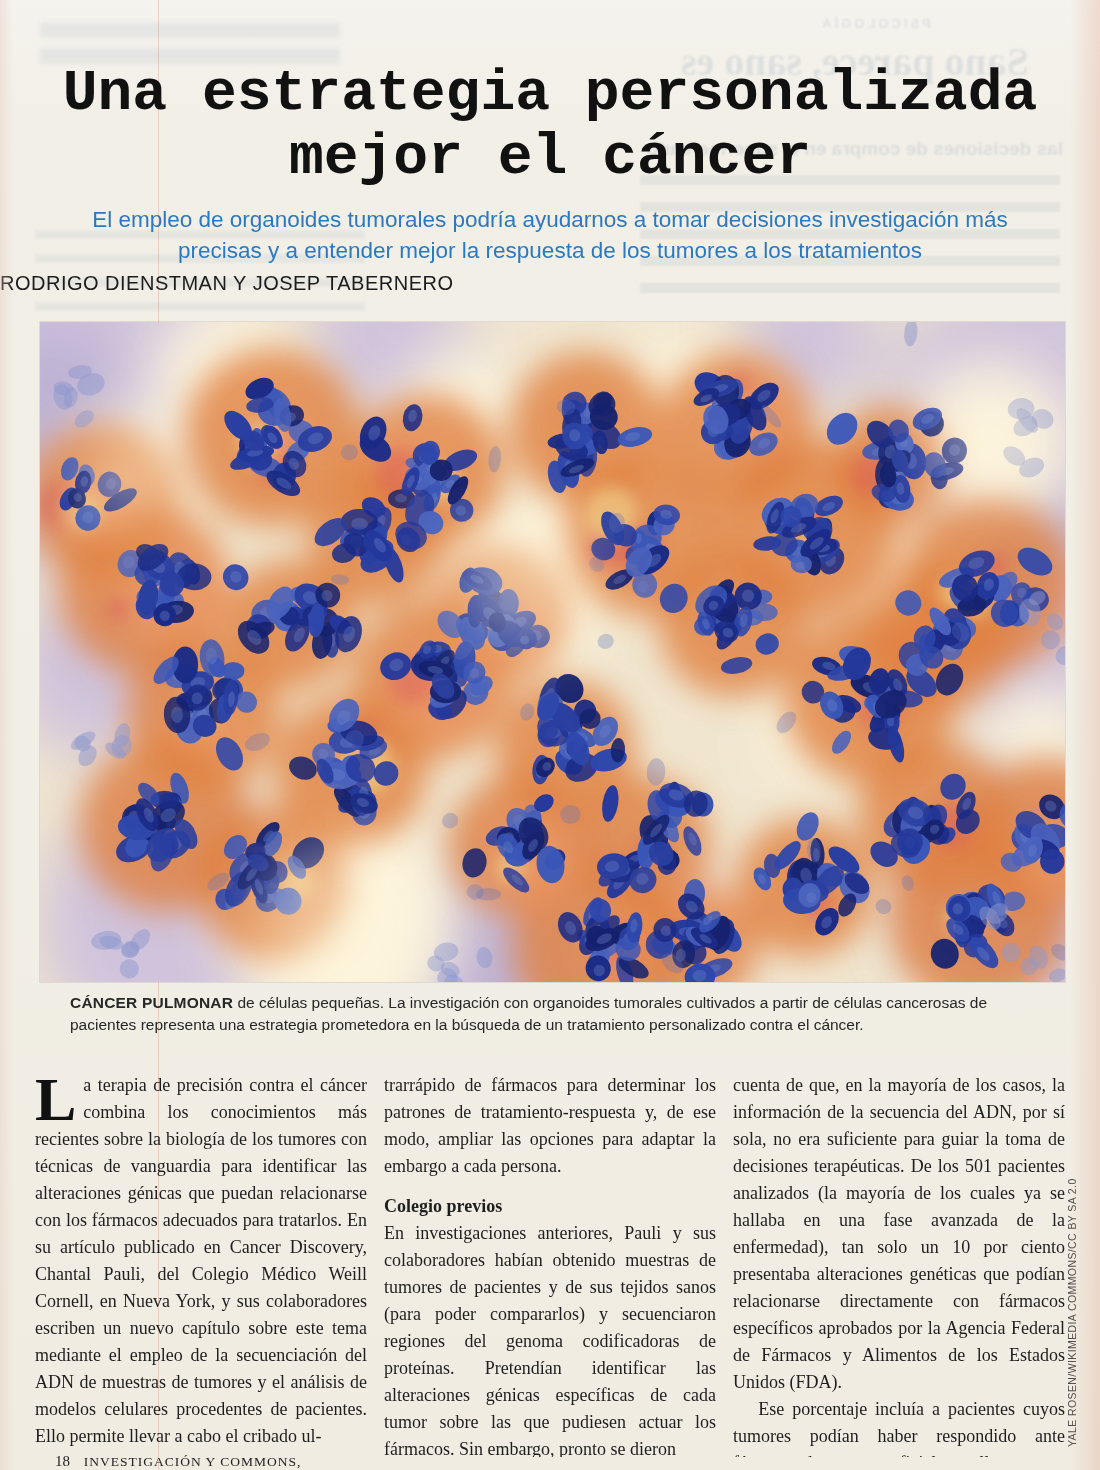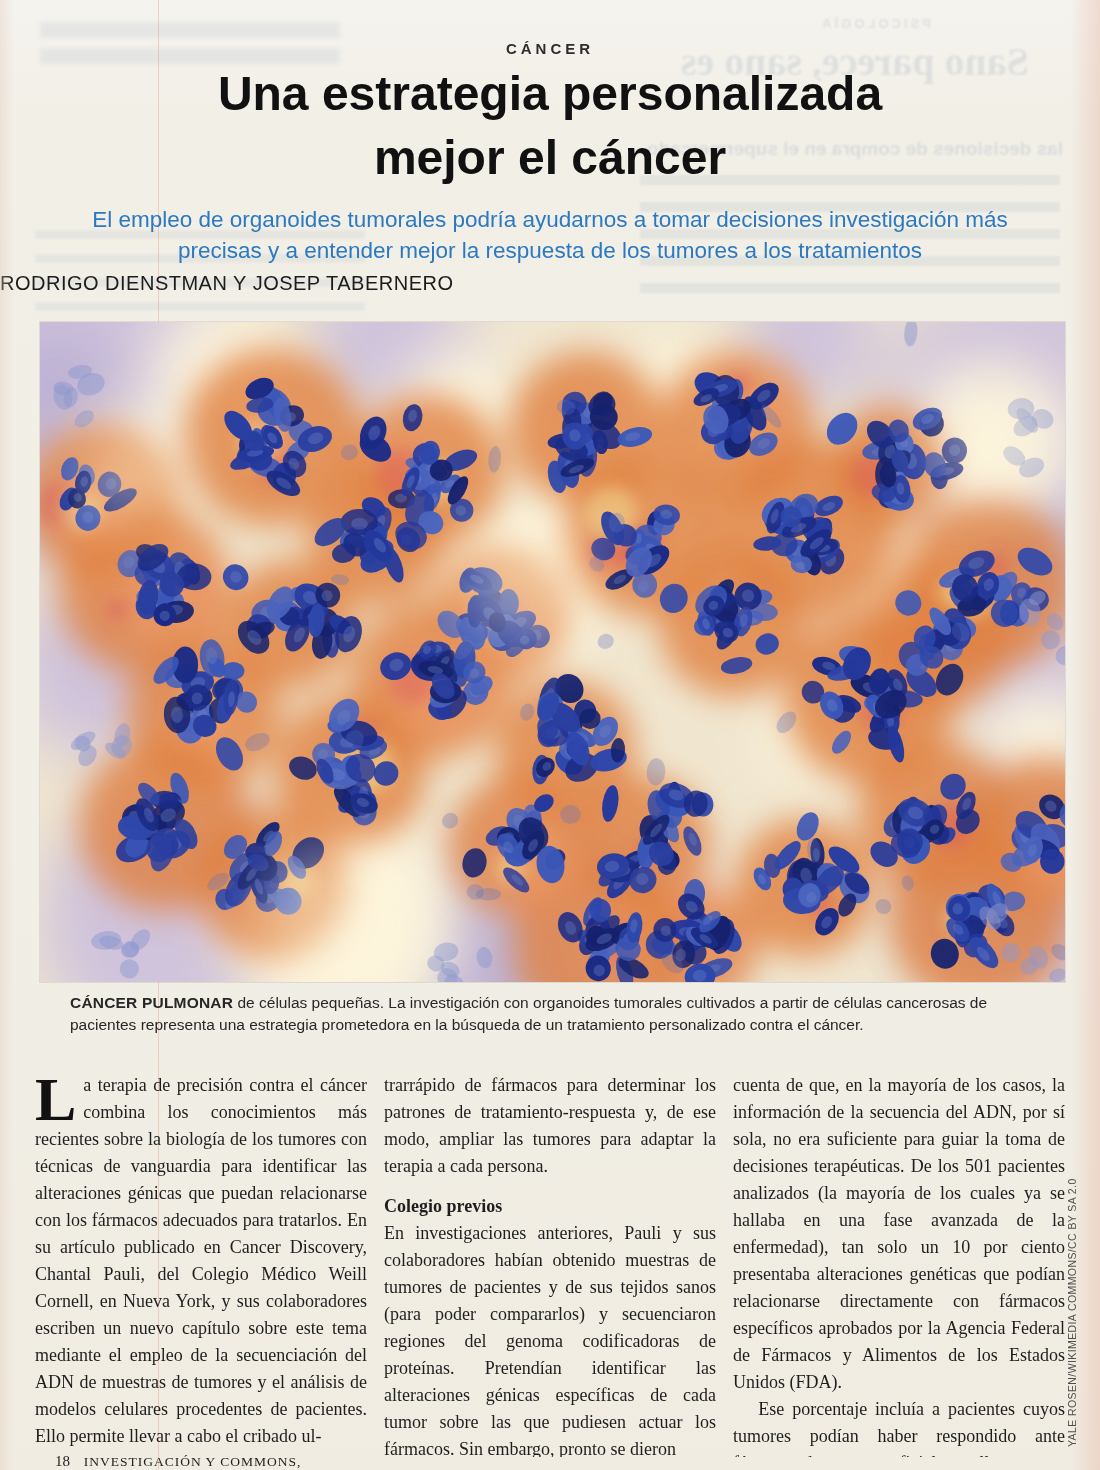--- a/index.html
+++ b/index.html
@@ -33,22 +33,22 @@
     opacity:.07; filter:blur(1px);
     background:repeating-linear-gradient(180deg,#5d7b9b 0 9px,transparent 9px 24px);}
   .ghost-block-topleft{position:absolute; z-index:1; left:40px; top:22px; width:300px; height:46px;
     opacity:.10; filter:blur(2px);
     background:repeating-linear-gradient(180deg,#6b87a5 0 16px,transparent 16px 26px);}
 
   
   .kicker{position:absolute; z-index:2; top:40px; left:0; width:100%; text-align:center;
     font-size:15px; font-weight:600; letter-spacing:4px; color:#2d2d2d;}
   .title{position:absolute; z-index:2; top:62px; left:0; width:100%; text-align:center;
-    font-family:Liberation Sans, sans-serif; font-weight:700; color:#111;
-    font-size:48px; line-height:64px;}
+    font-family:Liberation Mono, monospace; font-weight:700; color:#111;
+    font-size:58px; line-height:64px;}
   .subtitle{position:absolute; z-index:2; top:204px; left:90px; width:920px; text-align:center;
     color:#2b79c2; font-size:22.5px; line-height:31px; font-weight:400;}
   .byline{position:absolute; z-index:2; top:272px; left:0; width:100%; 
     font-size:20px; color:#1c1c1c; letter-spacing:.5px;}
 
   
   .figure{position:absolute; z-index:2; left:40px; top:322px; width:1025px; height:660px;
     background:#efe5d2; overflow:hidden; box-shadow:0 0 0 1px rgba(120,100,90,.15);}
   .figure svg{display:block; width:100%; height:100%;}
   .caption{position:absolute; z-index:2; top:992px; left:70px; width:960px; text-align:left;
@@ -85,21 +85,20 @@
   <div class="edge-tint"></div>
   <div class="edge-tint-left"></div>
 
   <div class="ghost-block-topleft"></div>
   <div class="ghost ghost-kicker">PSICOLOGÍA</div>
   <div class="ghost ghost-title">Sano parece, sano es</div>
   <div class="ghost ghost-line">las decisiones de compra en el supermercado</div>
   <div class="ghost-lines-right"></div>
   <div class="ghost-lines-left"></div>
 
-  <div class="kicker">CÁNCER</div>
   <div class="title">
     <div>Una estrategia personalizada</div>
     <div>mejor el cáncer</div>
   </div>
   <div class="subtitle">El empleo de organoides tumorales podría ayudarnos a tomar decisiones investigación más precisas y a entender mejor la respuesta de los tumores a los tratamientos</div>
   <div class="byline">RODRIGO DIENSTMAN Y JOSEP TABERNERO</div>
 
   <div class="figure" id="micrograph" role="img" aria-label="Micrografía de cáncer pulmonar de células pequeñas: núcleos celulares azules densamente agrupados sobre citoplasma teñido de naranja y rosa, con zonas claras y tejido lavanda en los bordes">
       <svg xmlns="http://www.w3.org/2000/svg" viewBox="0 0 1025 660" preserveAspectRatio="none">
         <defs>
@@ -1151,21 +1150,21 @@
     <b>CÁNCER PULMONAR</b><span> de células pequeñas. La investigación con organoides tumorales cultivados a partir de células cancerosas de pacientes representa una estrategia prometedora en la búsqueda de un tratamiento personalizado contra el cáncer.</span>
   </div>
 
   <div class="credit">YALE ROSEN/WIKIMEDIA COMMONS/CC BY SA 2.0</div>
 
   <div class="columns">
     <div class="col">
       <p><span class="dropcap">L</span><span>a terapia de precisión contra el cáncer combina los conocimientos más recientes sobre la biología de los tumores con técnicas de vanguardia para identificar las alteraciones génicas que puedan relacionarse con los fármacos adecuados para tratarlos. En su artículo publicado en </span><span class="ital">Cancer Discovery</span><span>, Chantal Pauli, del Colegio Médico Weill Cornell, en Nueva York, y sus colaboradores escriben un nuevo capítulo sobre este tema mediante el empleo de la secuenciación del ADN de muestras de tumores y el análisis de modelos celulares procedentes de pacientes. Ello permite llevar a cabo el cribado ul-</span></p>
     </div>
     <div class="col">
-      <p>trarrápido de fármacos para determinar los patrones de tratamiento-respuesta y, de ese modo, ampliar las tumores para adaptar la terapia a cada persona.</p>
+      <p>trarrápido de fármacos para determinar los patrones de tratamiento-respuesta y, de ese modo, ampliar las opciones para adaptar la embargo a cada persona.</p>
       <p class="subhead">Colegio previos</p>
       <p>En investigaciones anteriores, Pauli y sus colaboradores habían obtenido muestras de tumores de pacientes y de sus tejidos sanos (para poder compararlos) y secuenciaron regiones del genoma codificadoras de proteínas. Pretendían identificar las alteraciones génicas específicas de cada tumor sobre las que pudiesen actuar los fármacos. Sin embargo, pronto se dieron</p>
     </div>
     <div class="col">
       <p>cuenta de que, en la mayoría de los casos, la información de la secuencia del ADN, por sí sola, no era suficiente para guiar la toma de decisiones terapéuticas. De los 501 pacientes analizados (la mayoría de los cuales ya se hallaba en una fase avanzada de la enfermedad), tan solo un 10 por ciento presentaba alteraciones genéticas que podían relacionarse directamente con fármacos específicos aprobados por la Agencia Federal de Fármacos y Alimentos de los Estados Unidos (FDA).</p>
       <p class="indent">Ese porcentaje incluía a pacientes cuyos tumores podían haber respondido ante fármacos de uso extraoficial, aquellos</p>
     </div>
   </div>
 
   <div class="footer">

